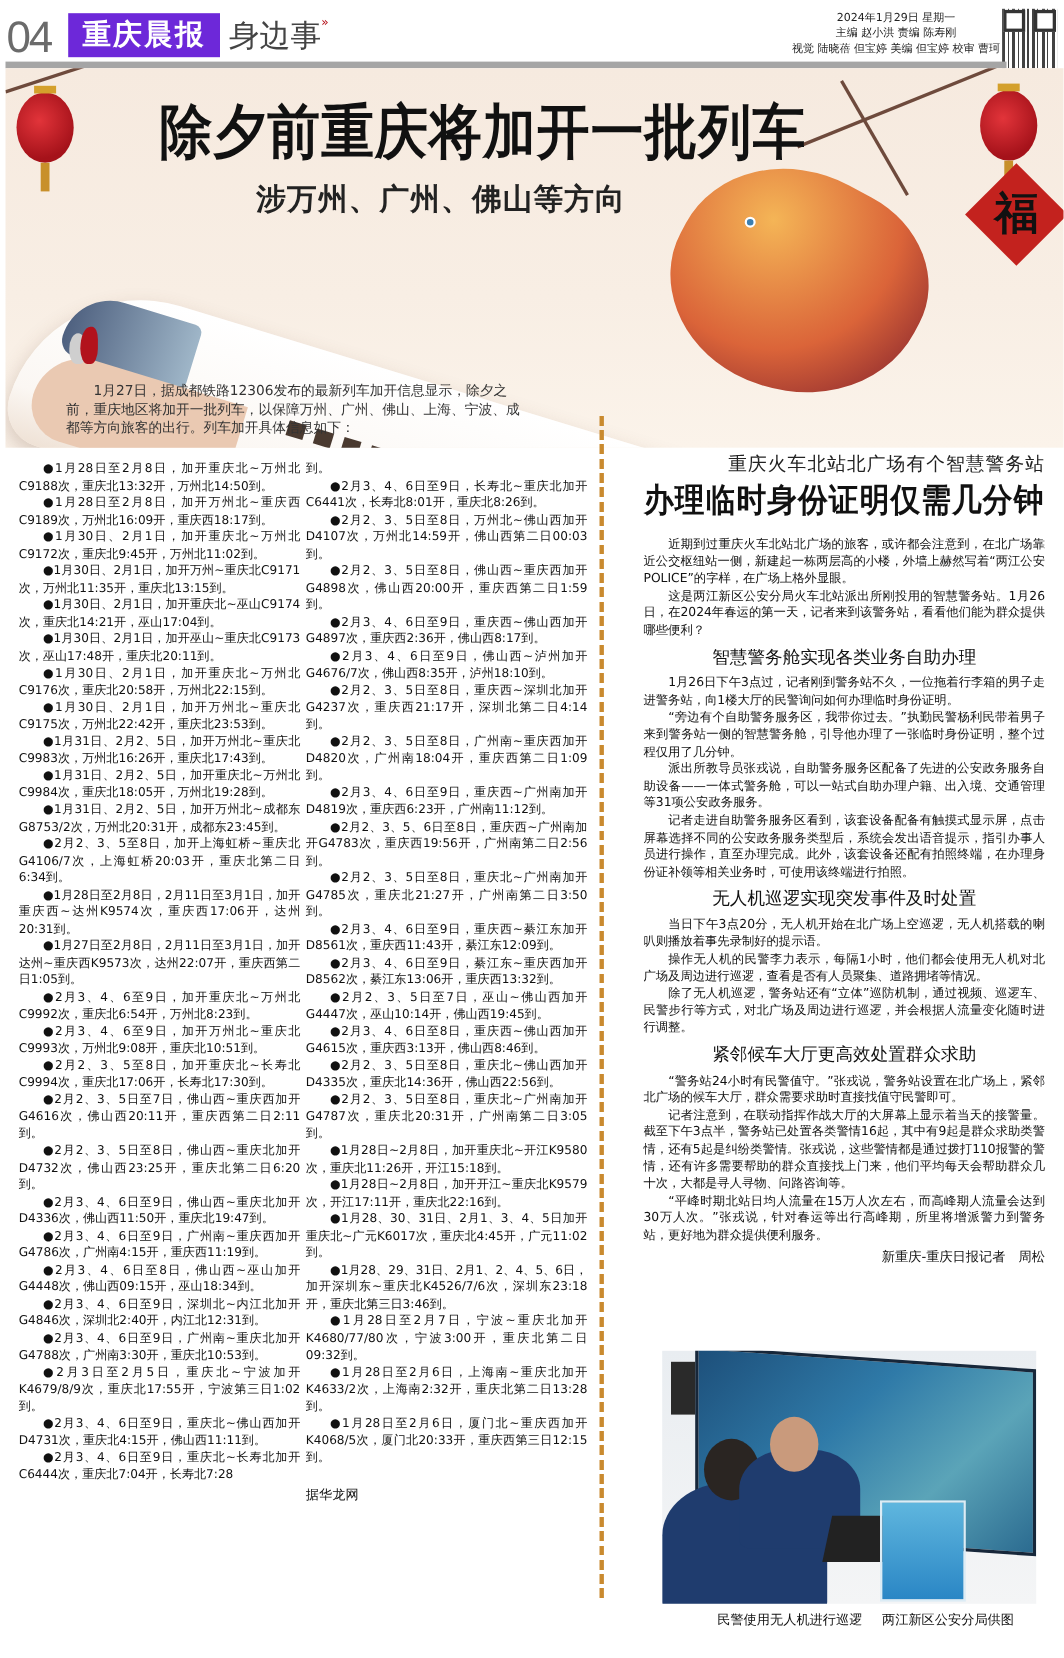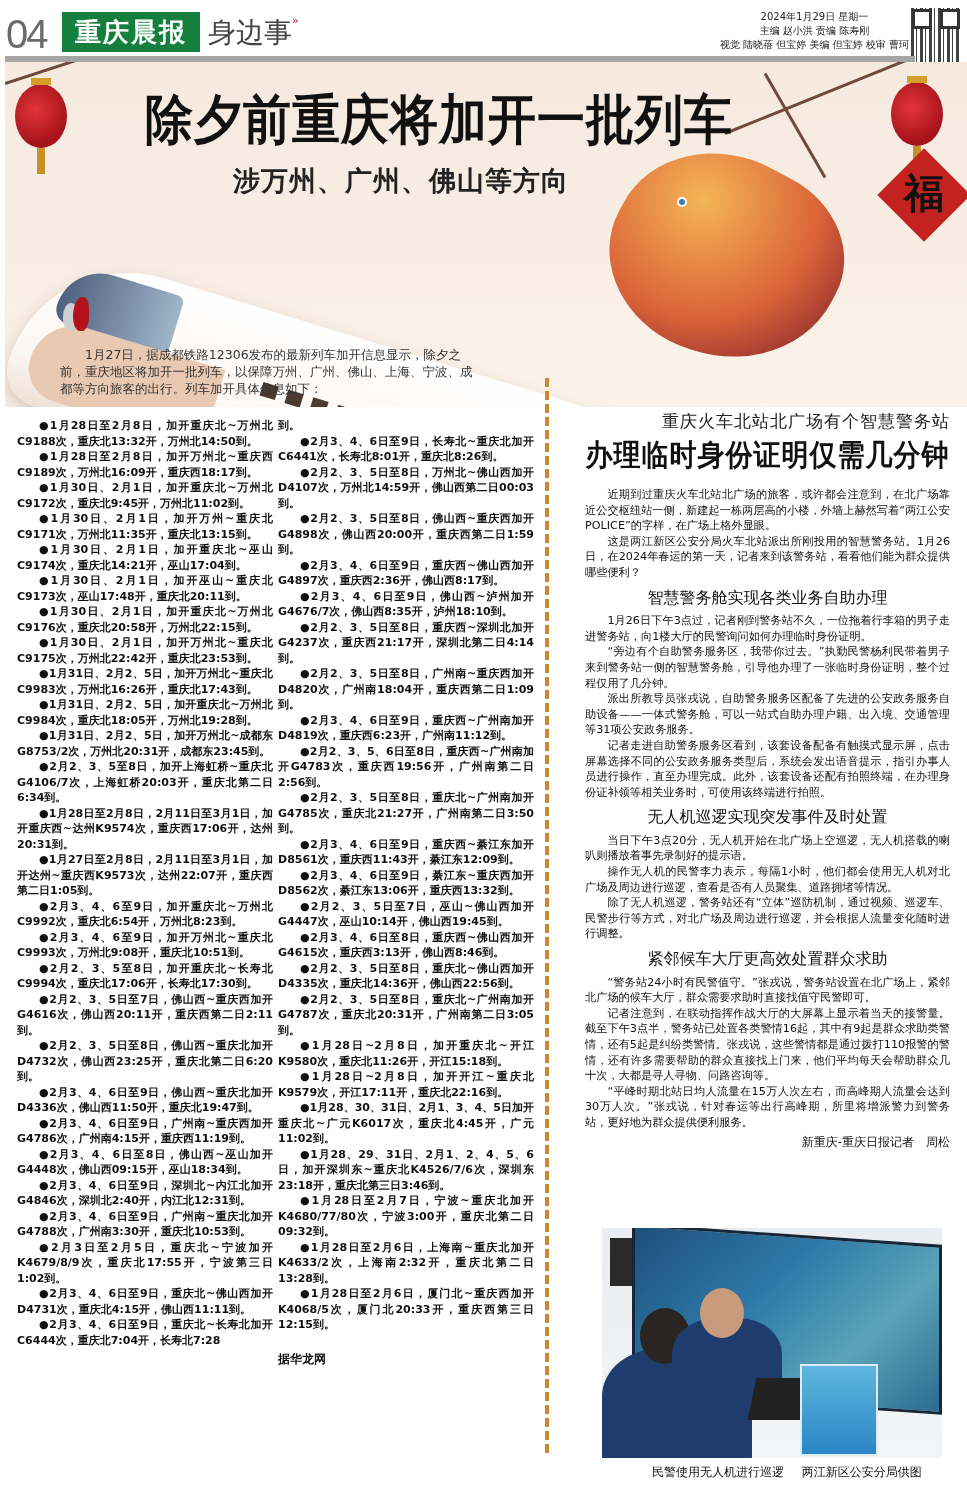--- a/index.html
+++ b/index.html
@@ -2,21 +2,21 @@
 <html><head>
 <meta charset="utf-8">
 <style>
   * { box-sizing: border-box; margin: 0; padding: 0; }
   html, body { width: 967px; height: 1507px; background: #ffffff; overflow: hidden; }
   body { font-family: "DejaVu Sans", "Liberation Sans", sans-serif; color: #111; position: relative; }
 
   
   .masthead { position: absolute; left: 0; top: 0; width: 967px; height: 62px; background: #fff; }
   .page-no { position: absolute; left: 6px; top: 12px; font-family: "Liberation Sans", sans-serif; font-size: 40px; color: #6b6b6b; letter-spacing: -2px; }
-  .paper-logo { position: absolute; left: 62px; top: 12px; width: 138px; height: 40px; background: #15803d; color: #fff; font-family: "DejaVu Serif", serif; font-weight: bold; font-size: 26px; line-height: 40px; text-align: center; letter-spacing: 2px; }
+  .paper-logo { position: absolute; left: 62px; top: 12px; width: 138px; height: 40px; background: #6d28d9; color: #fff; font-family: "DejaVu Serif", serif; font-weight: bold; font-size: 26px; line-height: 40px; text-align: center; letter-spacing: 2px; }
   .section-name { position: absolute; left: 208px; top: 14px; font-size: 28px; color: #444; font-family: "DejaVu Serif", serif; }
   .section-arrow { position: absolute; left: 292px; top: 14px; font-size: 11px; color: #b5121b; }
   .meta { position: absolute; right: 58px; top: 10px; text-align: center; font-size: 10px; line-height: 14px; color: #222; }
   .qr { position: absolute; right: 6px; top: 8px; width: 50px; height: 54px; background:
       repeating-linear-gradient(90deg, #222 0 3px, #fff 3px 5px, #222 5px 6px, #fff 6px 9px),
       #fff; opacity: 0.85; }
   .qr::before, .qr::after { content: ""; position: absolute; width: 14px; height: 14px; border: 3px solid #111; background: #fff; }
   .qr::before { left: 1px; top: 1px; }
   .qr::after { right: 1px; top: 1px; }
   .head-rule { position: absolute; left: 5px; top: 56px; width: 910px; height: 6px; background: #a5a5a5; }
@@ -38,21 +38,21 @@
   .train-windows span { display: block; width: 16px; height: 14px; background: #4a3a30; }
   .dragon { position: absolute; left: 605px; top: 95px; width: 230px; height: 200px; border-radius: 50% 40% 55% 45%; background: radial-gradient(circle at 30% 30%, #f4b04a, #d8582a 55%, #9b2a22 80%, transparent 82%); transform: rotate(28deg); opacity: 0.92; }
   .dragon-eye { position: absolute; left: 672px; top: 135px; width: 10px; height: 10px; border-radius: 50%; background: #3c7fb0; border: 2px solid #fff; }
   .quote-mark { position: absolute; left: 58px; top: 235px; width: 26px; height: 40px; }
   .quote-mark .q1 { position: absolute; left: 0; top: 6px; width: 16px; height: 28px; border-radius: 60% 60% 50% 50%; background: #cfcfcf; }
   .quote-mark .q2 { position: absolute; left: 10px; top: 0; width: 16px; height: 34px; border-radius: 70% 40% 50% 50%; background: #b2121c; }
   .lead { position: absolute; left: 55px; top: 284px; width: 420px; font-size: 12.5px; line-height: 17px; color: #333; text-indent: 2em; }
 
   
   .col { position: absolute; font-size: 11px; line-height: 15.5px; color: #111; }
-  .col p { text-indent: 2em; text-align: justify; font-weight: bold; }
+  .col p { text-indent: 2em; text-align: justify; }
   .col-left { left: 17px; top: 418px; width: 256px; }
   .col-mid { left: 278px; top: 418px; width: 256px; }
   .col-mid .tail { text-indent: 0; }
   .credit-right { text-align: right; text-indent: 0 !important; margin-top: 19px; font-size: 12px; }
   .divider { position: absolute; left: 545px; top: 378px; width: 4px; height: 1075px; background: repeating-linear-gradient(180deg, #c98a2f 0 9px, transparent 9px 13px); }
 
   .col-right { position: absolute; left: 585px; top: 410px; width: 365px; }
   .kicker { text-align: right; font-size: 17px; color: #222; letter-spacing: 1px; }
   .headline { text-align: center; font-size: 27px; font-weight: bold; color: #111; margin-top: 4px; letter-spacing: 1px; transform: scaleY(1.1); }
   .article { margin-top: 14px; font-size: 11.2px; line-height: 15.6px; color: #111; }

